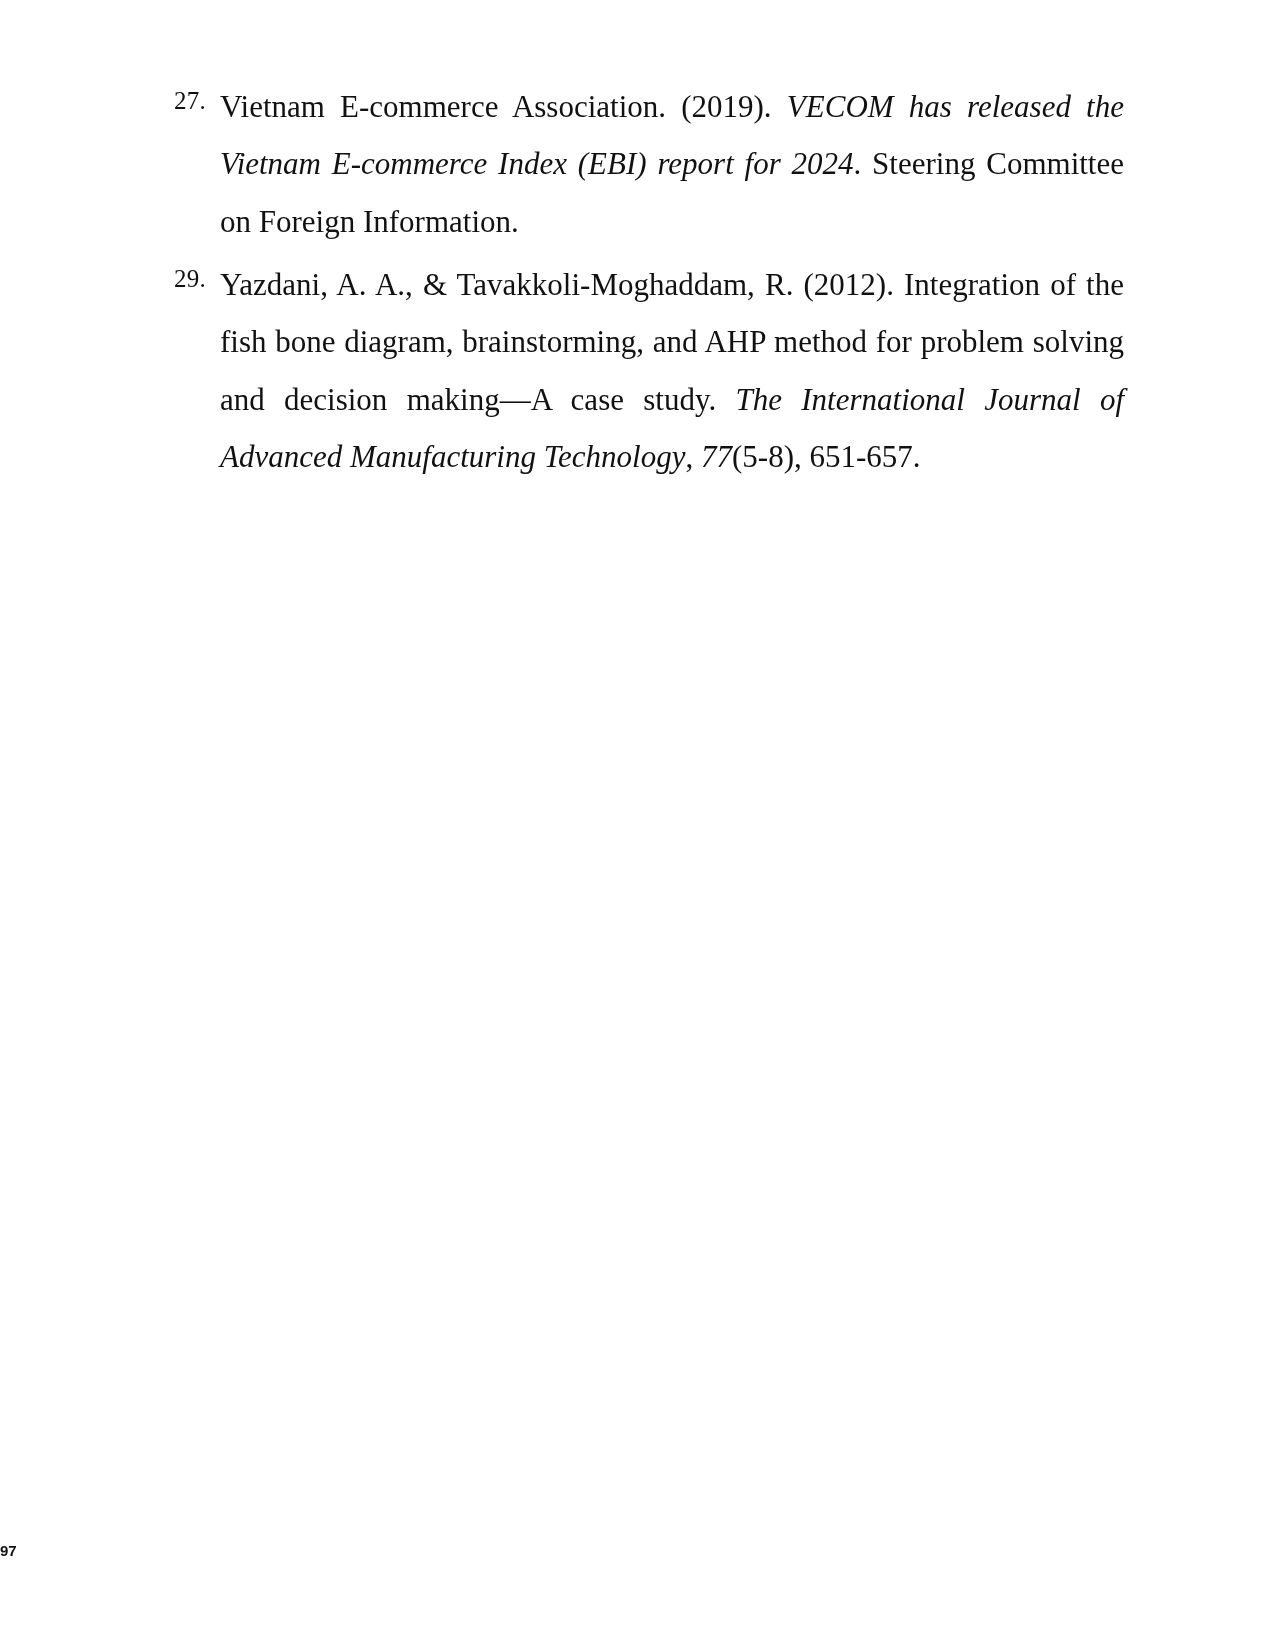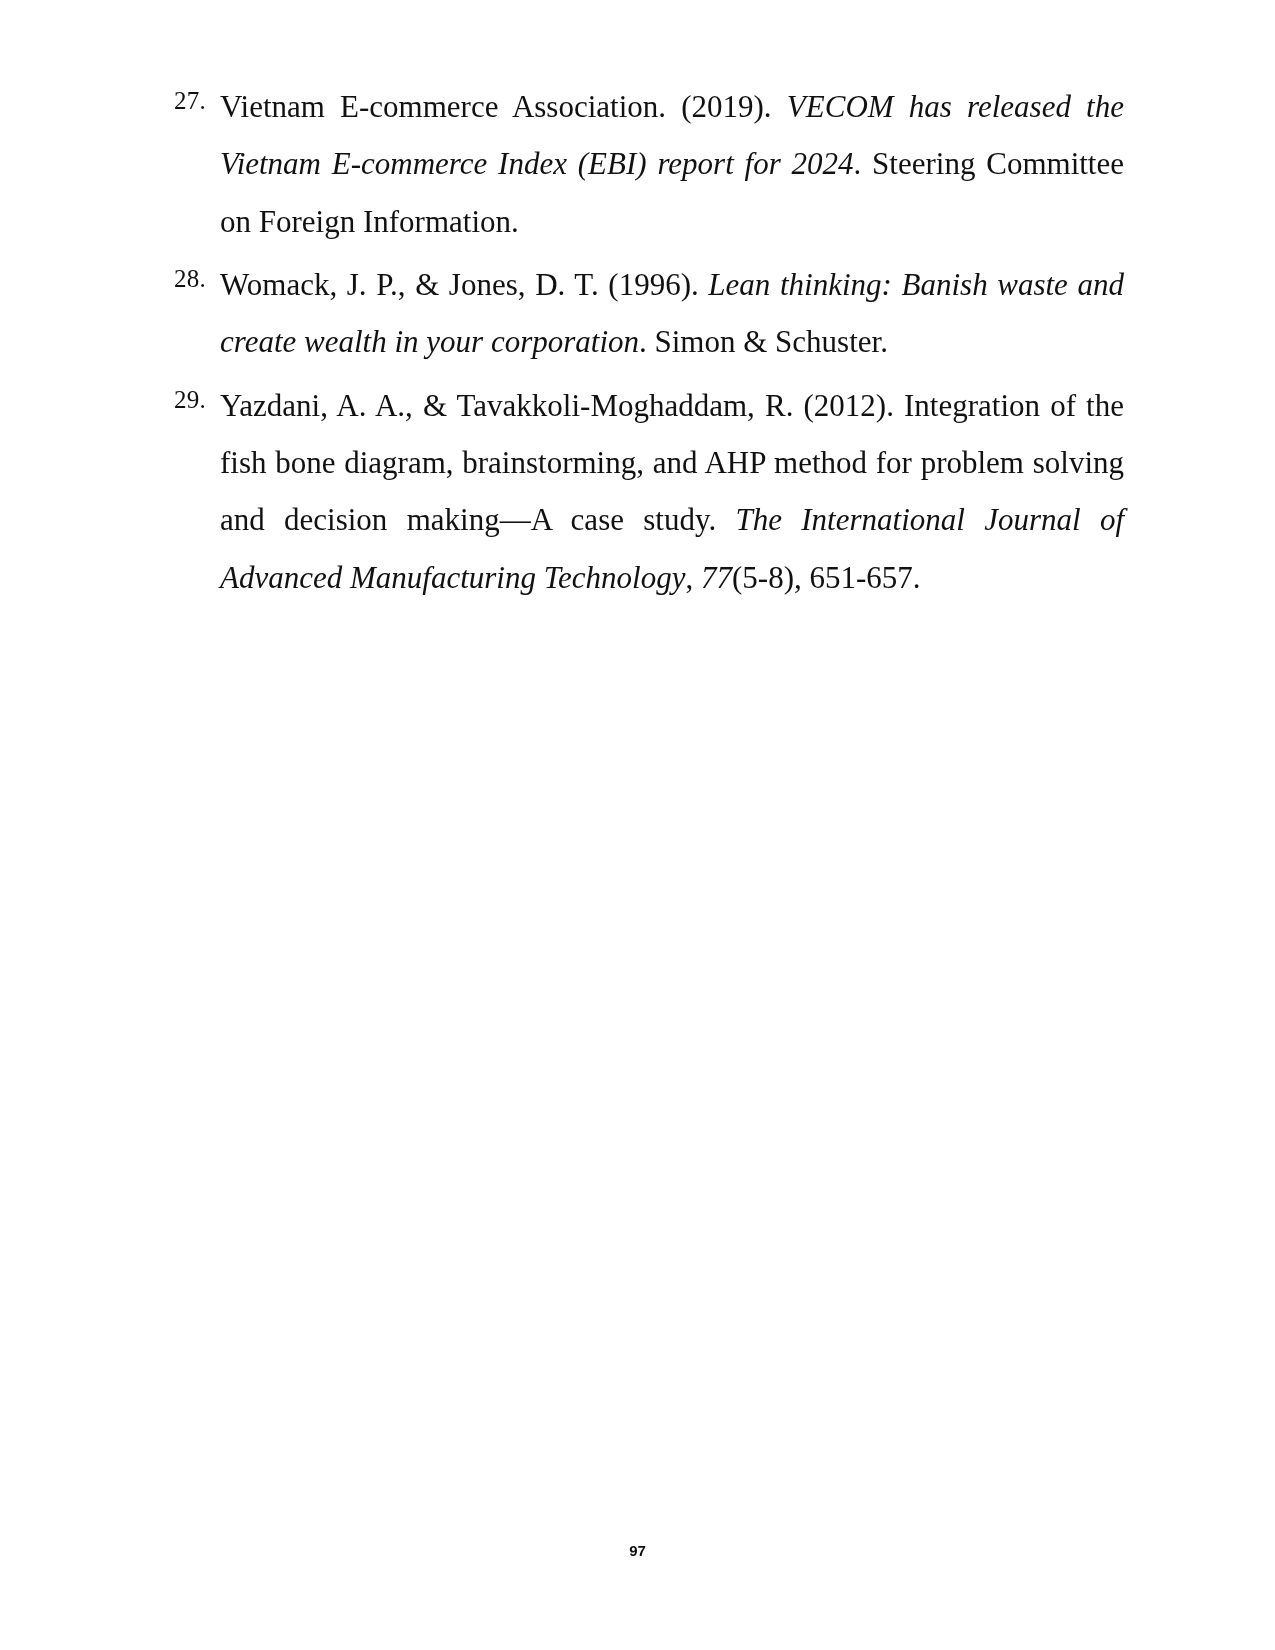--- a/index.html
+++ b/index.html
@@ -51,47 +51,41 @@
     hyphens: none;
   }
   .ref-text i {
     font-style: italic;
   }
   .page-number {
     position: absolute;
     left: 0;
     top: 1542px;
     width: 1275px;
-    text-align: center;
+    text-align: left;
     font-family: "Liberation Sans", sans-serif;
     font-size: 15px;
     font-weight: bold;
     color: #111;
   }
 </style>
 </head>
 <body>
 
 <div class="page">
 
   <div class="refs">
 
     <div class="ref-item">
       <div class="ref-num">27.</div>
       <div class="ref-text">
         <span>Vietnam E-commerce Association. (2019). </span><i>VECOM has released the Vietnam E-commerce Index (EBI) report for 2024</i><span>. Steering Committee on Foreign Information.</span>
       </div>
     </div>
 
-    <div class="ref-item">
-      <div class="ref-num">28.</div>
-      <div class="ref-text">
-        <span>Womack, J. P., &amp; Jones, D. T. (1996). </span><i>Lean thinking: Banish waste and create wealth in your corporation</i><span>. Simon &amp; Schuster.</span>
-      </div>
-    </div>
 
     <div class="ref-item">
       <div class="ref-num">29.</div>
       <div class="ref-text">
         <span>Yazdani, A. A., &amp; Tavakkoli-Moghaddam, R. (2012). Integration of the fish bone diagram, brainstorming, and AHP method for problem solving and decision making—A case study. </span><i>The International Journal of Advanced Manufacturing Technology</i><span>, </span><i>77</i><span>(5-8), 651-657.</span>
       </div>
     </div>
 
   </div>
 

